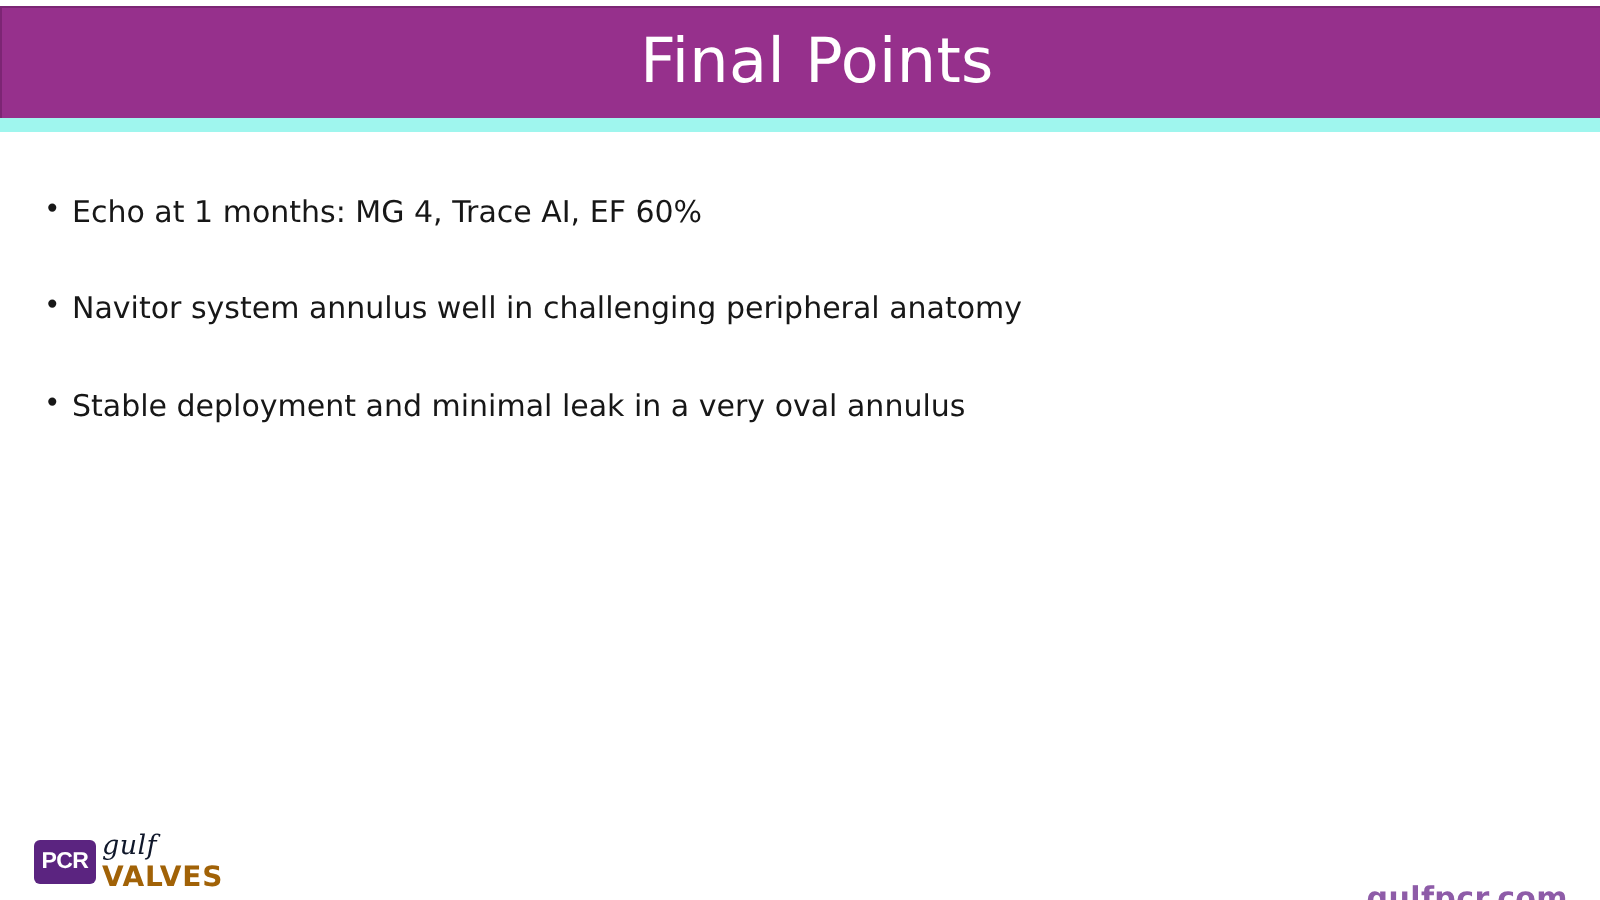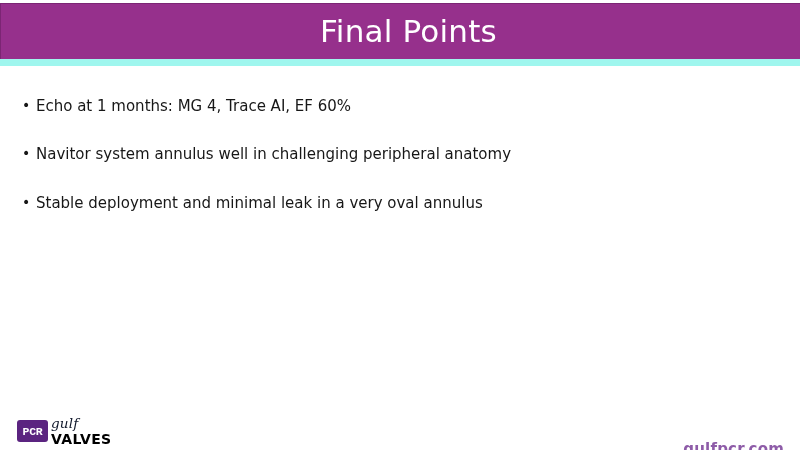--- a/index.html
+++ b/index.html
@@ -91,21 +91,21 @@
     top: 417px;
     display: flex;
     align-items: center;
   }
   .logo-pcr {
     width: 31px;
     height: 22px;
     background: #5B2480;
     border-radius: 3px;
     color: #ffffff;
-    font-family: Liberation Mono, monospace;
+    font-family: Liberation Sans, sans-serif;
     font-size: 11.5px;
     font-weight: 700;
     letter-spacing: -0.3px;
     display: flex;
     align-items: center;
     justify-content: center;
   }
   .logo-words {
     margin-left: 3px;
     display: flex;
@@ -116,21 +116,21 @@
   .logo-gulf {
     color: #0f172a;
     font-family: "DejaVu Serif", serif;
     font-style: italic;
     font-size: 13.5px;
     font-weight: 400;
     letter-spacing: 0.2px;
     margin-bottom: 1px;
   }
   .logo-valves {
-    color: #000000;
+    color: #a16207;
     font-family: "DejaVu Sans", sans-serif;
     font-size: 14px;
     font-weight: 700;
     letter-spacing: 0.4px;
   }
 
   .site-url {
     position: absolute;
     right: 16px;
     top: 440px;

